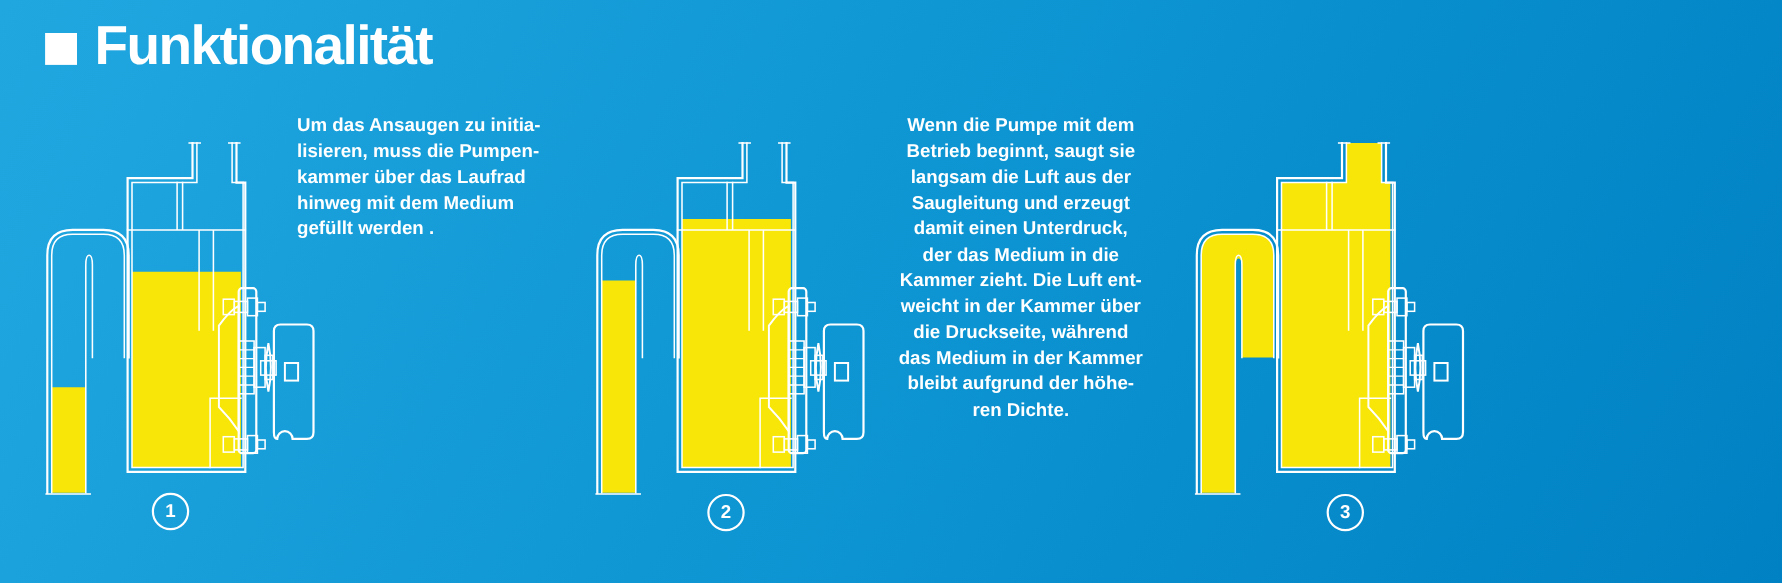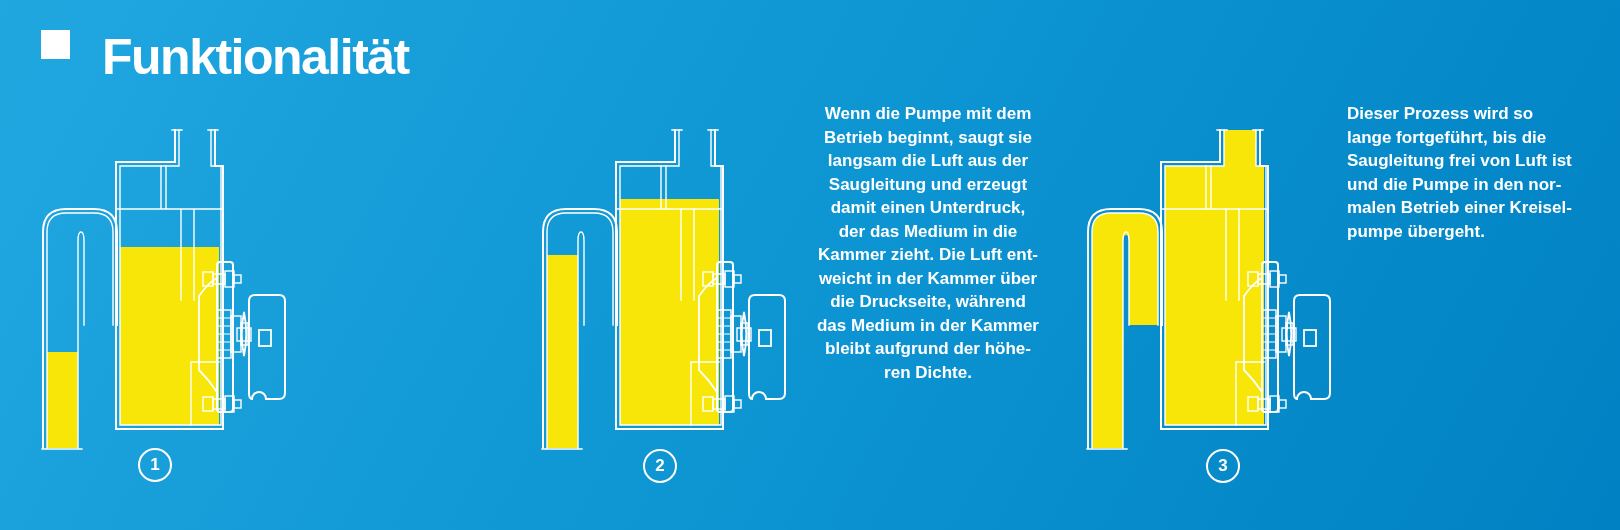--- a/index.html
+++ b/index.html
@@ -9,21 +9,21 @@
     overflow:hidden;
     background:linear-gradient(118deg,var(--bg-top) 0%, #0f97d4 45%, var(--bg-bottom) 100%);
     font-family:"Liberation Sans", sans-serif;
   }
   .header{position:absolute;left:0;top:0;width:100%;height:90px;}
   .title-square{
     position:absolute;left:41px;top:30px;width:29px;height:29px;
     background:var(--line);
   }
   .page-title{
-    position:absolute;left:86px;top:12px;margin:16px;
+    position:absolute;left:86px;top:12px;margin:0;
     color:var(--text);font-size:50px;font-weight:bold;letter-spacing:-1.5px;
   }
   .panel{position:absolute;top:100px;height:420px;}
   .panel.p1{left:33px;width:500px;}
   .panel.p2{left:533px;width:530px;text-align:center;}
   .panel.p3{left:1078px;width:520px;}
   .diagram{position:absolute;left:0;top:12px;width:262px;height:340px;}
   .caption{
     position:absolute;top:2px;
     color:var(--text);font-size:17px;line-height:23.5px;font-weight:bold;
@@ -93,20 +93,25 @@
               <rect x="201" y="163" width="7" height="8"></rect>
             </g>
             <g stroke-width="1.4">
               <rect x="170" y="285" width="10" height="14"></rect>
               <rect x="180" y="287" width="12" height="10"></rect>
               <rect x="192" y="284" width="9" height="16"></rect>
               <rect x="201" y="288" width="7" height="8"></rect>
             </g>
           </g>
         </svg></div>
+    <div class="caption">Um das Ansaugen zu initia-
+lisieren, muss die Pumpen-
+kammer über das Laufrad
+hinweg mit dem Medium
+gefüllt werden .</div>
     <div class="step-circle">1</div>
   </div>
 
   <div class="panel p2">
     <div class="diagram"><svg width="262" height="340" viewBox="0 0 262 340">
           <defs>
             <clipPath id="cc1">
               <rect x="80" y="87" width="112" height="253"></rect>
             </clipPath>
             <clipPath id="cs1">
@@ -207,22 +212,16 @@
               <rect x="201" y="163" width="7" height="8"></rect>
             </g>
             <g stroke-width="1.4">
               <rect x="170" y="285" width="10" height="14"></rect>
               <rect x="180" y="287" width="12" height="10"></rect>
               <rect x="192" y="284" width="9" height="16"></rect>
               <rect x="201" y="288" width="7" height="8"></rect>
             </g>
           </g>
         </svg></div>
-    <div class="caption">Dieser Prozess wird so
-lange fortgeführt, bis die
-Saugleitung frei von Luft ist
-und die Pumpe in den nor-
-malen Betrieb einer Kreisel-
-pumpe übergeht.</div>
     <div class="step-circle">3</div>
   </div>
 
 </div>
 
 </body></html>

